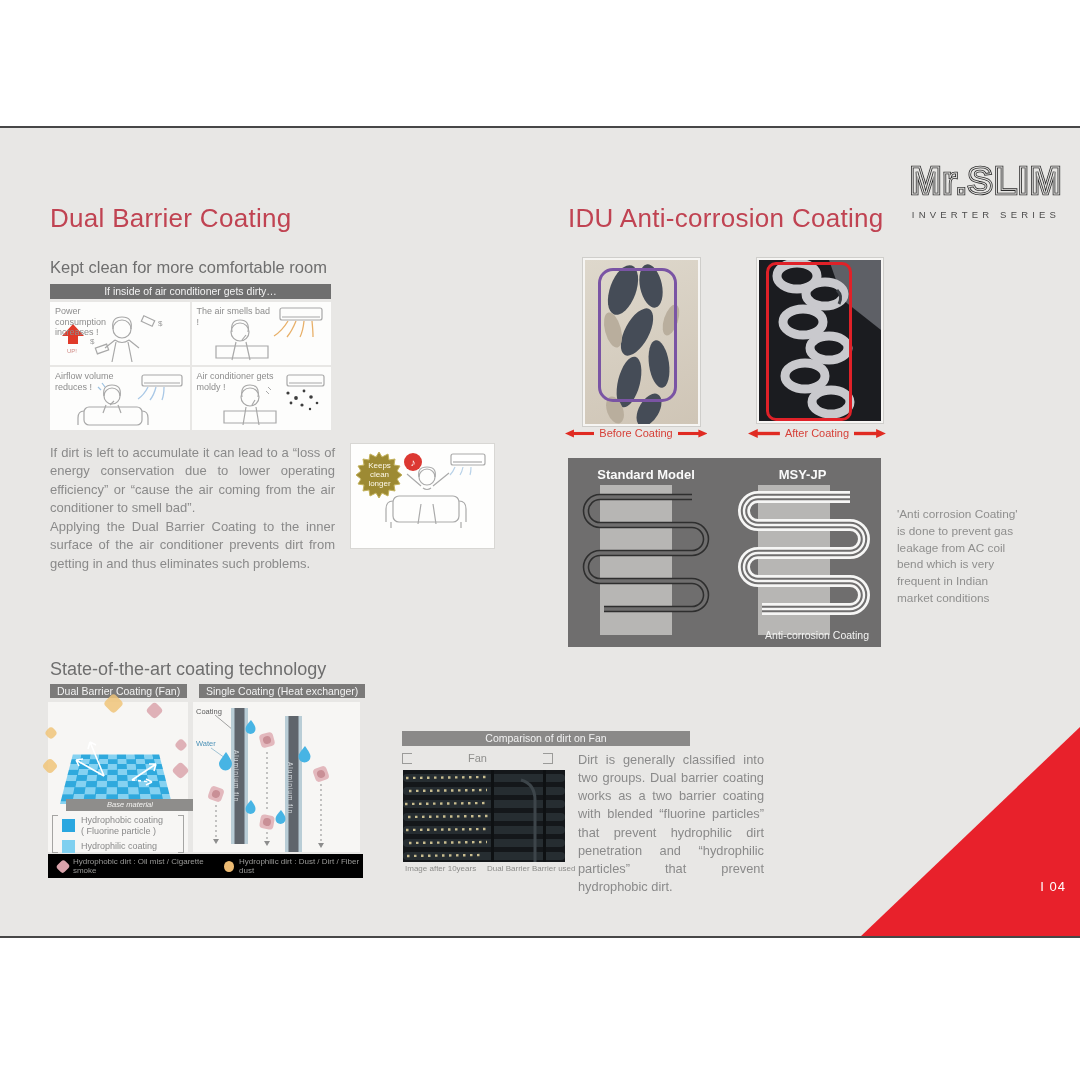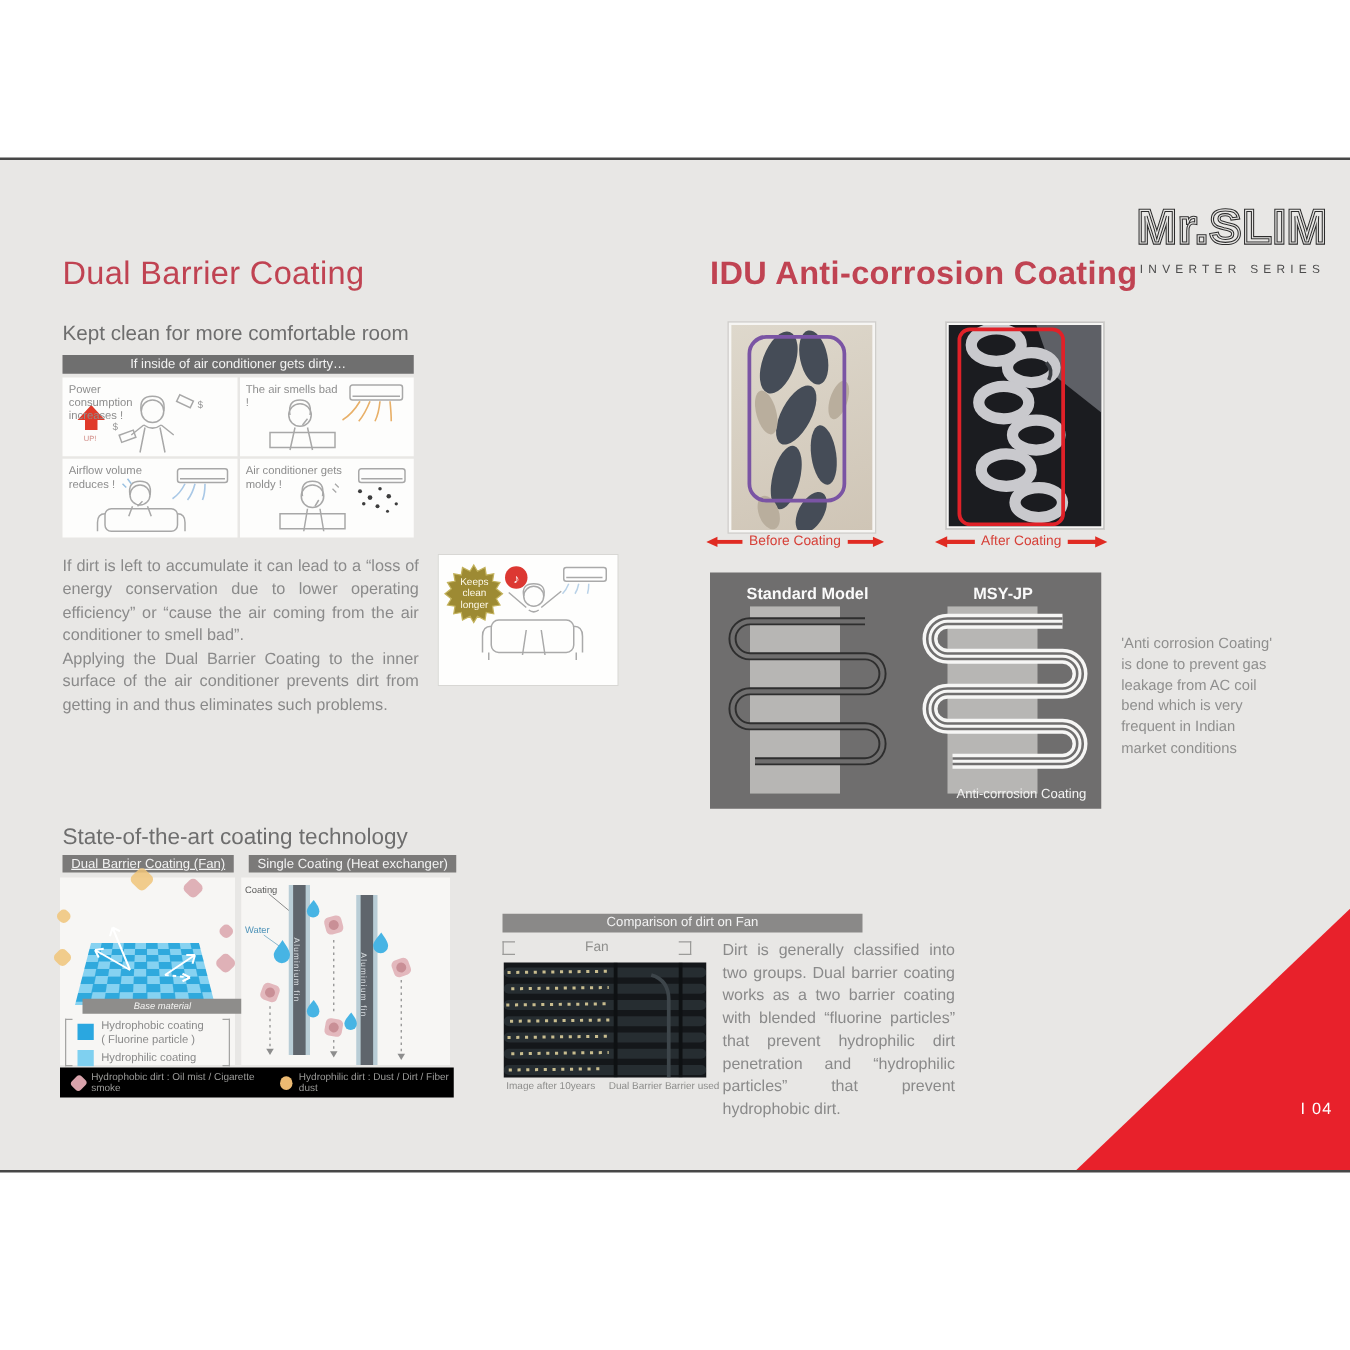--- a/index.html
+++ b/index.html
@@ -167,21 +167,21 @@
       <g>
         <polygon fill="#9d8a33" stroke="#c3b25c" stroke-width="1" points="
           28,8 31,13 37,10 38,16 44,15 43,21 49,22 46,27 51,31 46,35 49,40 43,41 44,47 38,46 37,52 31,49 28,54 25,49 19,52 18,46 12,47 13,41 7,40 10,35 5,31 10,27 7,22 13,21 12,15 18,16 19,10 25,13"></polygon>
       </g>
       <foreignObject x="10" y="18" width="37" height="30">
         <div xmlns="http://www.w3.org/1999/xhtml" style="color:#fdf8e8;font-size:8px;line-height:1.1;text-align:center;font-family:'Liberation Sans',sans-serif;">Keeps clean longer</div>
       </foreignObject>
     </svg>
   </div>
 
-  <div class="abs title-red" style="left:568px;top:203px;font-weight:bold;">IDU Anti-corrosion Coating</div>
+  <div class="abs title-red" style="left:568px;top:203px;">IDU Anti-corrosion Coating</div>
 
   <div class="abs photo-frame" style="left:583px;top:258px;width:113px;height:164px;background:linear-gradient(160deg,#ded8cc,#cfc5b6);overflow:hidden;">
     <svg width="113" height="164" viewBox="0 0 113 164">
       <g fill="#454c57">
         <ellipse cx="38" cy="30" rx="13" ry="26" transform="rotate(20 38 30)"></ellipse>
         <ellipse cx="66" cy="26" rx="11" ry="22" transform="rotate(-12 66 26)"></ellipse>
         <ellipse cx="52" cy="72" rx="12" ry="26" transform="rotate(28 52 72)"></ellipse>
         <ellipse cx="74" cy="104" rx="10" ry="24" transform="rotate(-8 74 104)"></ellipse>
         <ellipse cx="44" cy="122" rx="11" ry="26" transform="rotate(14 44 122)"></ellipse>
         <ellipse cx="64" cy="150" rx="10" ry="18" transform="rotate(30 64 150)"></ellipse>
@@ -249,21 +249,21 @@
       <path d="M122,12 H30 A14,14 0 0 0 30,40 H122 A14,14 0 0 1 122,68 H30 A14,14 0 0 0 30,96 H122 A14,14 0 0 1 122,124 H34" fill="none" stroke="#f6f6f5" stroke-width="12"></path>
       <path d="M122,12 H30 A14,14 0 0 0 30,40 H122 A14,14 0 0 1 122,68 H30 A14,14 0 0 0 30,96 H122 A14,14 0 0 1 122,124 H34" fill="none" stroke="#6f6e6e" stroke-width="6.5"></path>
       <path d="M122,12 H30 A14,14 0 0 0 30,40 H122 A14,14 0 0 1 122,68 H30 A14,14 0 0 0 30,96 H122 A14,14 0 0 1 122,124 H34" fill="none" stroke="#f6f6f5" stroke-width="2.4"></path>
     </svg>
     <div class="abs" style="right:12px;bottom:6px;color:#f3f3f2;font-size:10.5px;">Anti-corrosion Coating</div>
   </div>
 
   <div class="abs" style="left:50px;top:659px;font-size:18px;color:#6e6e6e;">State-of-the-art coating technology</div>
 
   <div class="abs" style="left:897px;top:506px;width:122px;color:#8f8f8e;font-size:11.8px;line-height:1.42;">'Anti corrosion Coating' is done to prevent gas leakage from AC coil bend which is very frequent in Indian market conditions</div>
-  <div class="abs chip" style="left:50px;top:684px;text-decoration:underline;">Dual Barrier Coating (Fan)</div>
+  <div class="abs chip" style="left:50px;top:684px;">Dual Barrier Coating (Fan)</div>
   <div class="abs chip" style="left:199px;top:684px;">Single Coating (Heat exchanger)</div>
 
   <div class="abs" style="left:48px;top:702px;width:140px;height:150px;background:#f7f6f4;">
     <div class="checker"></div>
     <svg class="abs" style="left:12px;top:26px;" width="112" height="72" viewBox="0 0 112 72">
       <g stroke="#ffffff" stroke-width="1.6" fill="none">
         <path d="M44,48 L16,32 M16,32 l7,-1 M16,32 l3,6"></path>
         <path d="M44,48 L30,14 M30,14 l-2,7 M30,14 l6,3"></path>
         <path d="M72,52 L96,36 M96,36 l-7,0 M96,36 l-2,7"></path>
         <path d="M72,52 L92,54" stroke-dasharray="3 3"></path>

